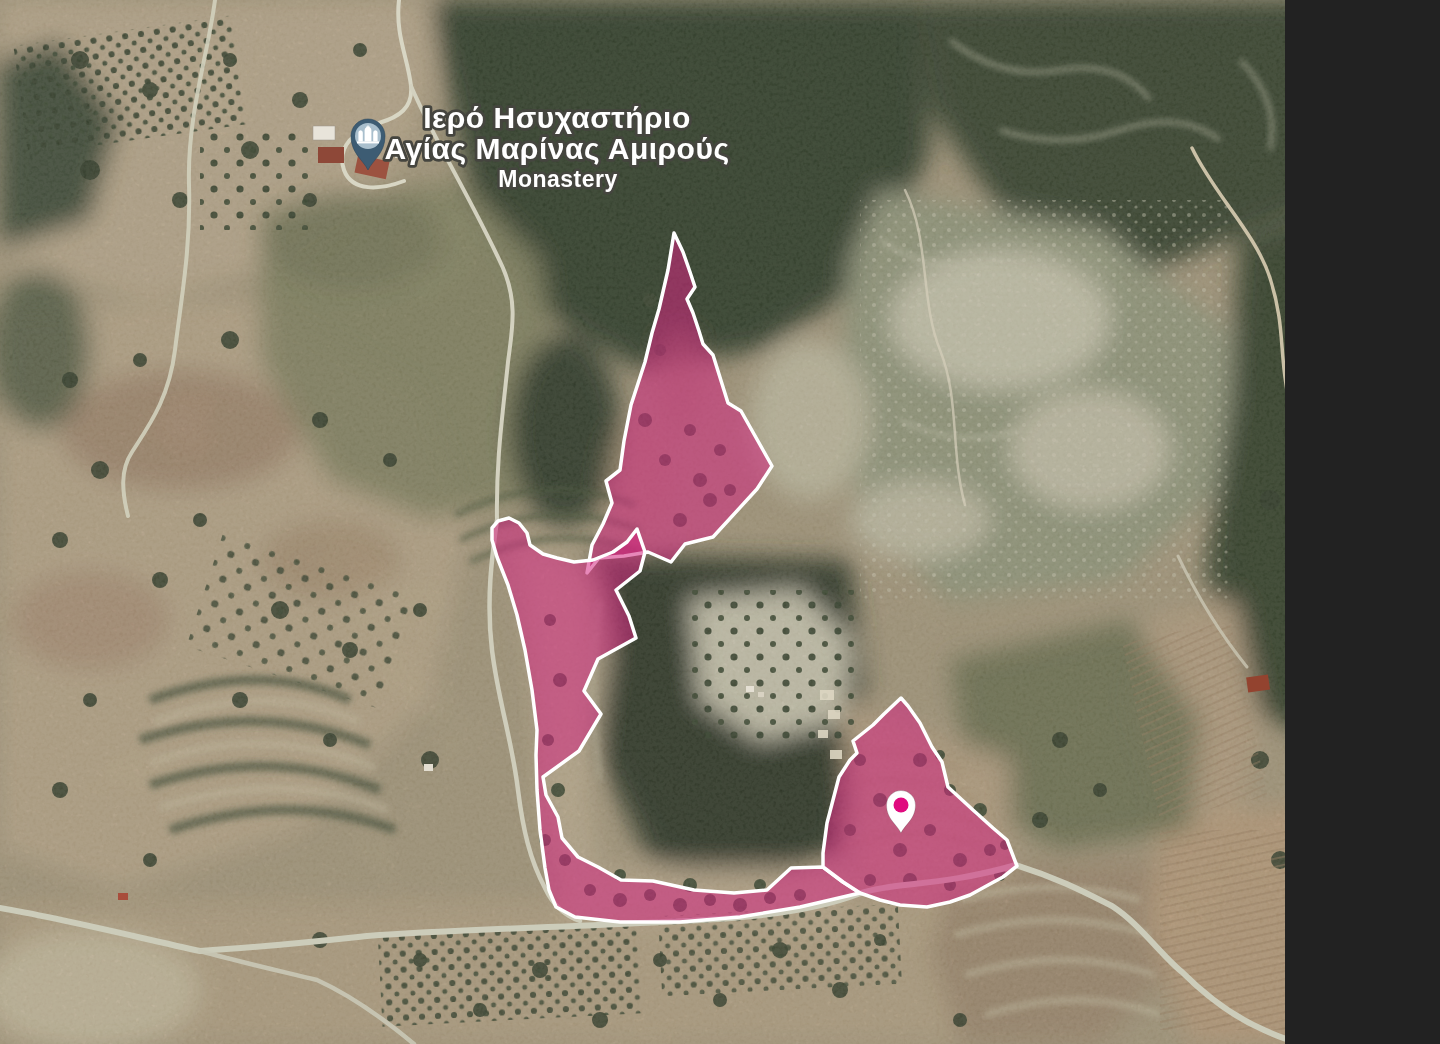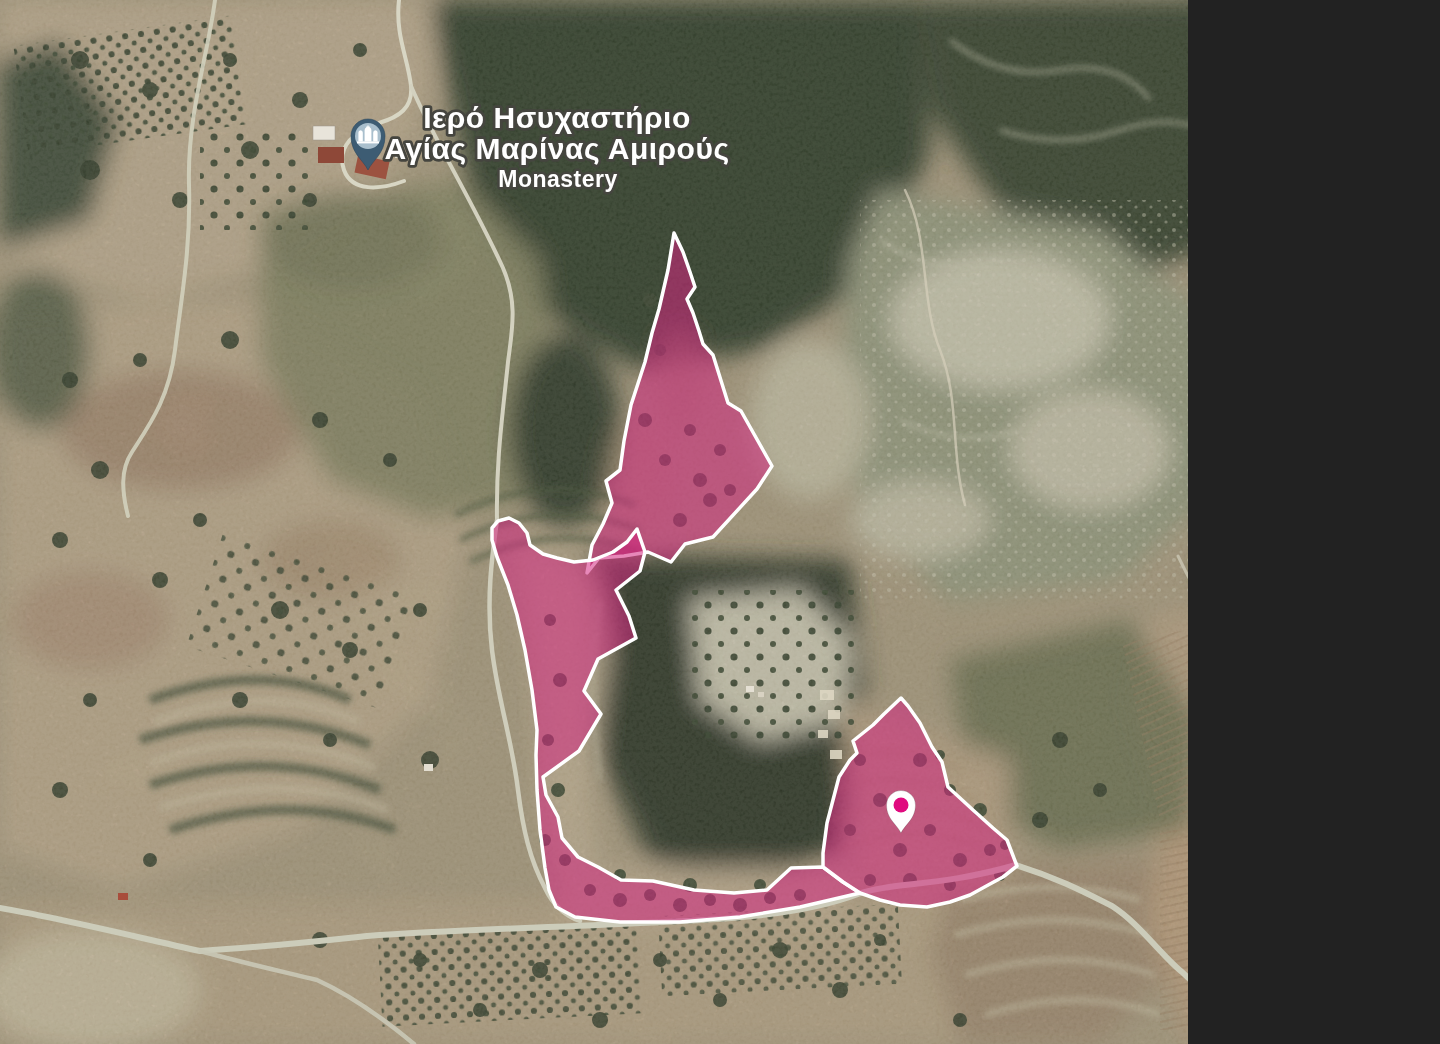--- a/index.html
+++ b/index.html
@@ -1,16 +1,16 @@
 <!DOCTYPE html>
 <html><head>
 <meta charset="utf-8">
 <style>
   html,body{margin:0;padding:0;background:#222;}
-  .stage{position:relative;width:1188px;height:1044px;overflow:hidden;
+  .stage{position:relative;width:1285px;height:1044px;overflow:hidden;
          font-family:"Liberation Sans","DejaVu Sans",sans-serif;}
   .stage svg{position:absolute;inset:0;display:block;}
   .tex{pointer-events:none;}
   .parcel{fill-opacity:.55;stroke-width:3.5;stroke-linejoin:round;}
   .maplabel{font-weight:bold;fill:#ffffff;stroke:#45453f;paint-order:stroke;
             stroke-linejoin:round;letter-spacing:.5px;}
 </style>
 </head>
 <body>
 

